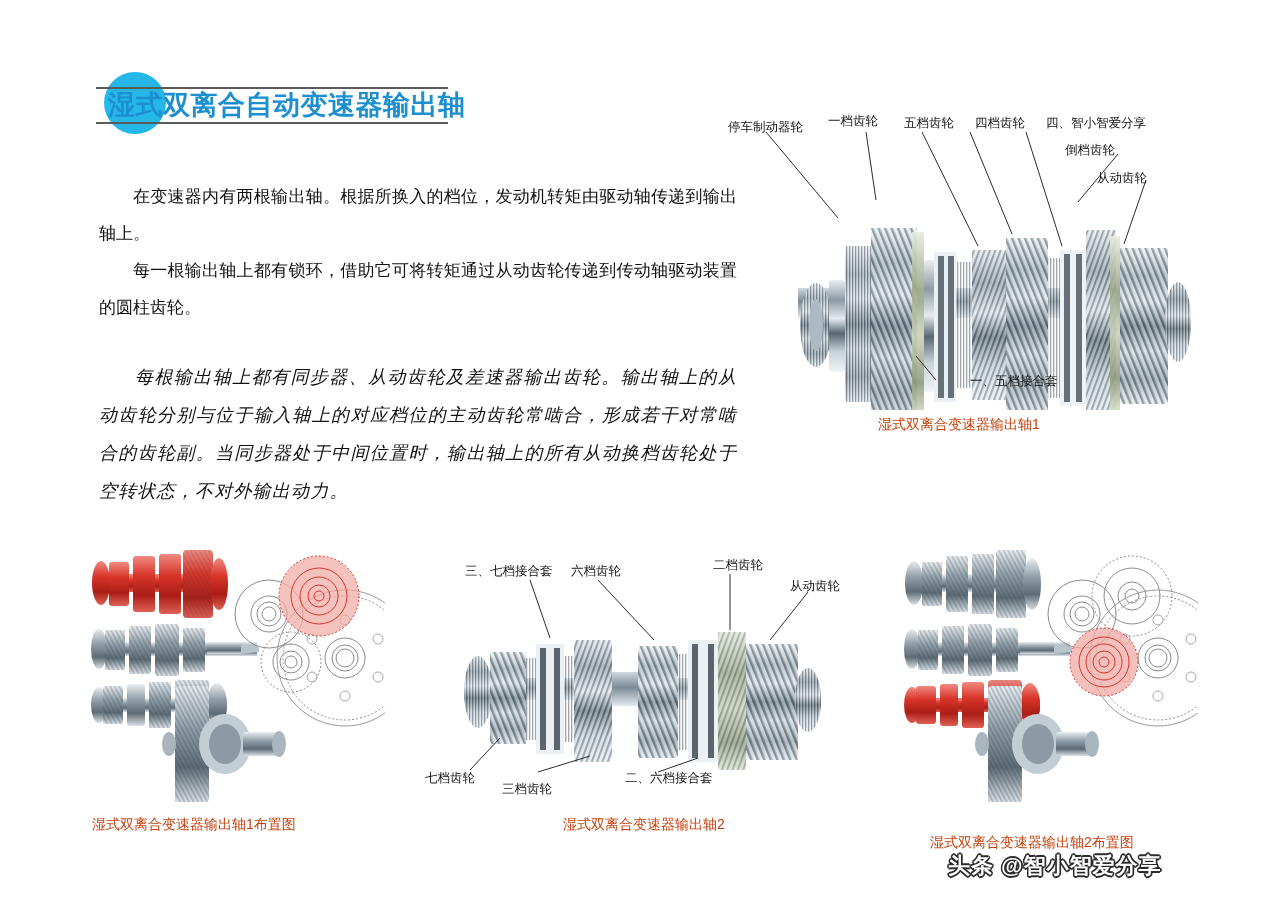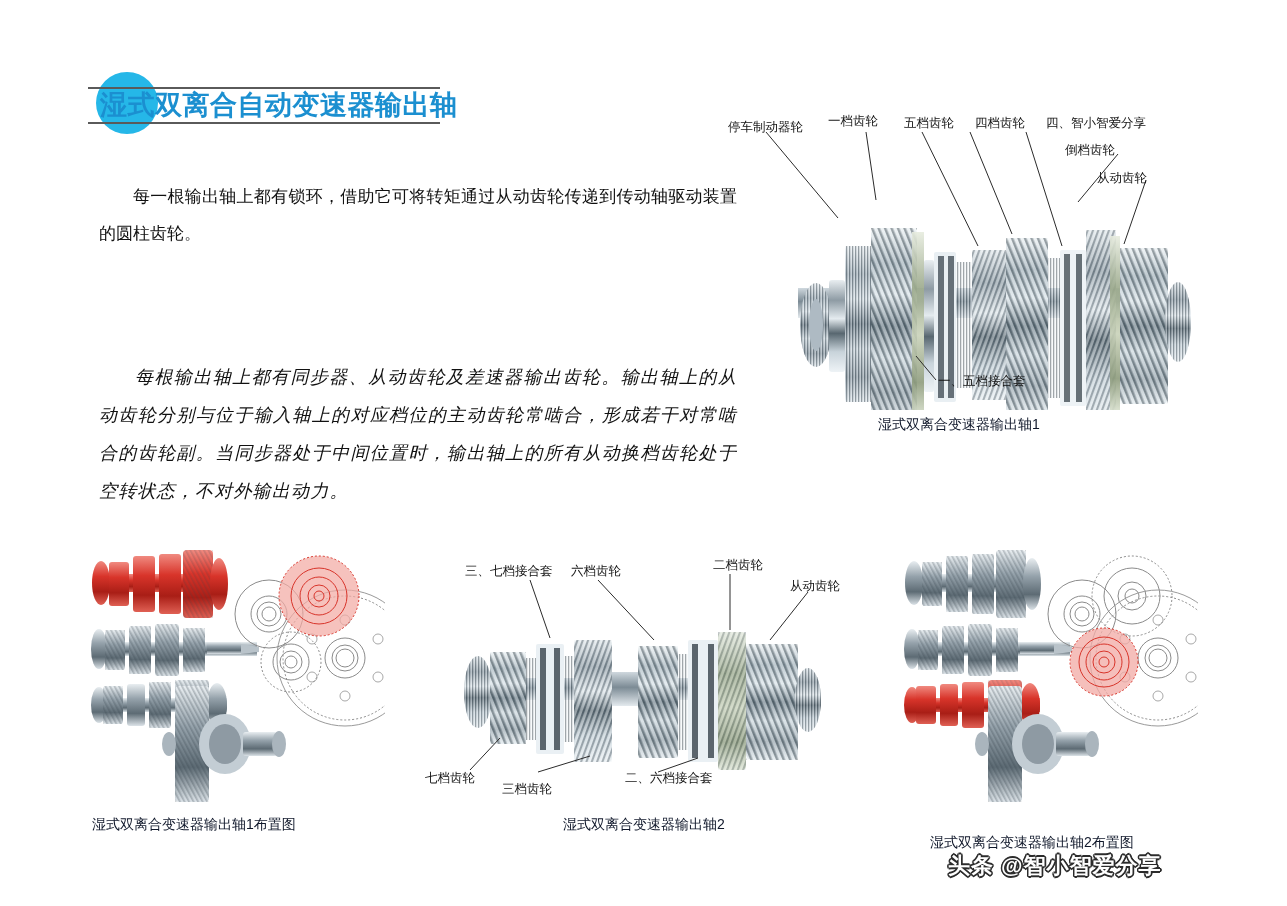--- a/index.html
+++ b/index.html
@@ -12,21 +12,21 @@
     height: 906px;
     position: relative;
     overflow: hidden;
     font-family: "Liberation Sans", "DejaVu Sans", sans-serif;
     color: #1a1a1a;
   }
 
   
   #title-block {
     position: absolute;
-    left: 88px;
+    left: 96px;
     top: 72px;
     width: 370px;
     height: 66px;
   }
   #title-circle {
     position: absolute;
     left: 8px;
     top: 0px;
     width: 62px;
     height: 62px;
@@ -94,21 +94,21 @@
     font-size: 12.5px;
     line-height: 15px;
     color: #131313;
     white-space: nowrap;
     font-family: "Liberation Sans", "DejaVu Sans", sans-serif;
   }
   .caption {
     position: absolute;
     font-size: 14px;
     line-height: 17px;
-    color: #0f172a;
+    color: #c2410c;
     white-space: nowrap;
     font-family: "Liberation Sans", "DejaVu Sans", sans-serif;
   }
 
   
   .figure { position: absolute; }
   #fig-shaft1 { left: 726px; top: 110px; width: 470px; height: 300px; }
   #fig-shaft2 { left: 430px; top: 560px; width: 420px; height: 240px; }
   #fig-layout1 { left: 85px; top: 538px; width: 300px; height: 265px; }
   #fig-layout2 { left: 898px; top: 538px; width: 300px; height: 265px; }
@@ -138,20 +138,21 @@
 <body>
 
 <div id="title-block">
   <div id="title-circle"></div>
   <div class="title-rule" id="title-rule-top"></div>
   <div class="title-rule" id="title-rule-bottom"></div>
   <div id="title-text">湿式双离合自动变速器输出轴</div>
 </div>
 
 <div id="body-text">
+  <p class="para-sans">在变速器内有两根输出轴。根据所换入的档位，发动机转矩由驱动轴传递到输出轴上。</p>
   <p class="para-sans">每一根输出轴上都有锁环，借助它可将转矩通过从动齿轮传递到传动轴驱动装置的圆柱齿轮。</p>
 </div>
 
 <div id="body-text-serif">
   <p class="para-serif">每根输出轴上都有同步器、从动齿轮及差速器输出齿轮。输出轴上的从动齿轮分别与位于输入轴上的对应档位的主动齿轮常啮合，形成若干对常啮合的齿轮副。当同步器处于中间位置时，输出轴上的所有从动换档齿轮处于空转状态，不对外输出动力。</p>
 </div>
 
 <div class="figure" id="fig-shaft1">
   <svg class="shaft-svg" width="470" height="300" viewBox="0 0 470 300">
     <defs>
@@ -268,21 +269,21 @@
     </g>
   </svg>
 
   <div class="fig-label" style="left:2px; top:10px;">停车制动器轮</div>
   <div class="fig-label" style="left:102px; top:4px;">一档齿轮</div>
   <div class="fig-label" style="left:178px; top:6px;font-family:Liberation Serif, serif;">五档齿轮</div>
   <div class="fig-label" style="left:249px; top:6px;">四档齿轮</div>
   <div class="fig-label" style="left:320px; top:6px;">四、智小智爱分享</div>
   <div class="fig-label" style="left:339px; top:33px;">倒档齿轮</div>
   <div class="fig-label" style="left:371px; top:61px;">从动齿轮</div>
-  <div class="fig-label" style="left:212px; top:264px;">一、五档接合套</div>
+  <div class="fig-label" style="left:212px; top:264px;padding-left:32px;">一、五档接合套</div>
 </div>
 <div class="caption" style="left:878px; top:416px;">湿式双离合变速器输出轴1</div>
 
 <div class="figure" id="fig-shaft2">
   <svg class="shaft-svg" width="420" height="240" viewBox="0 0 420 240">
 
     <rect x="40" y="118" width="340" height="22" fill="url(#shaftRod)"></rect>
 
     <g>
       <ellipse cx="48" cy="132" rx="14" ry="36" fill="url(#steelV2)"></ellipse>

